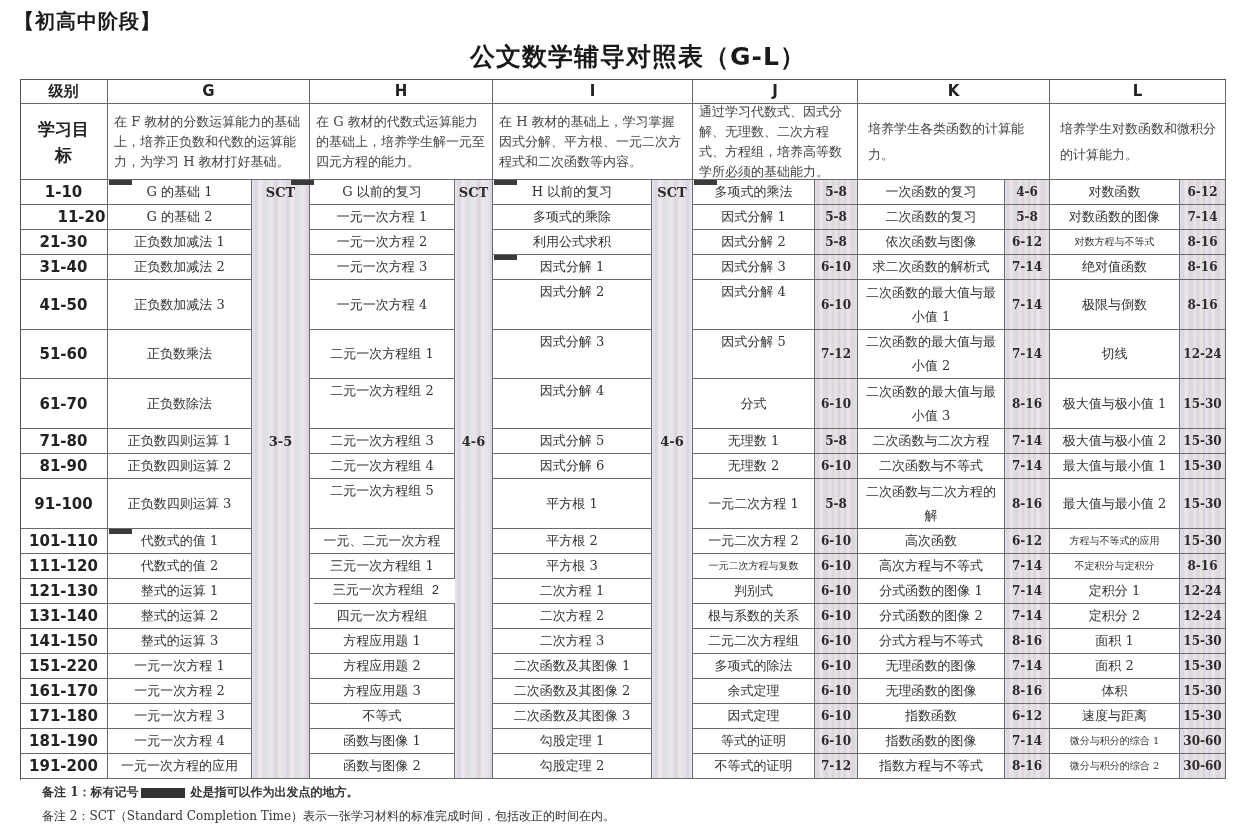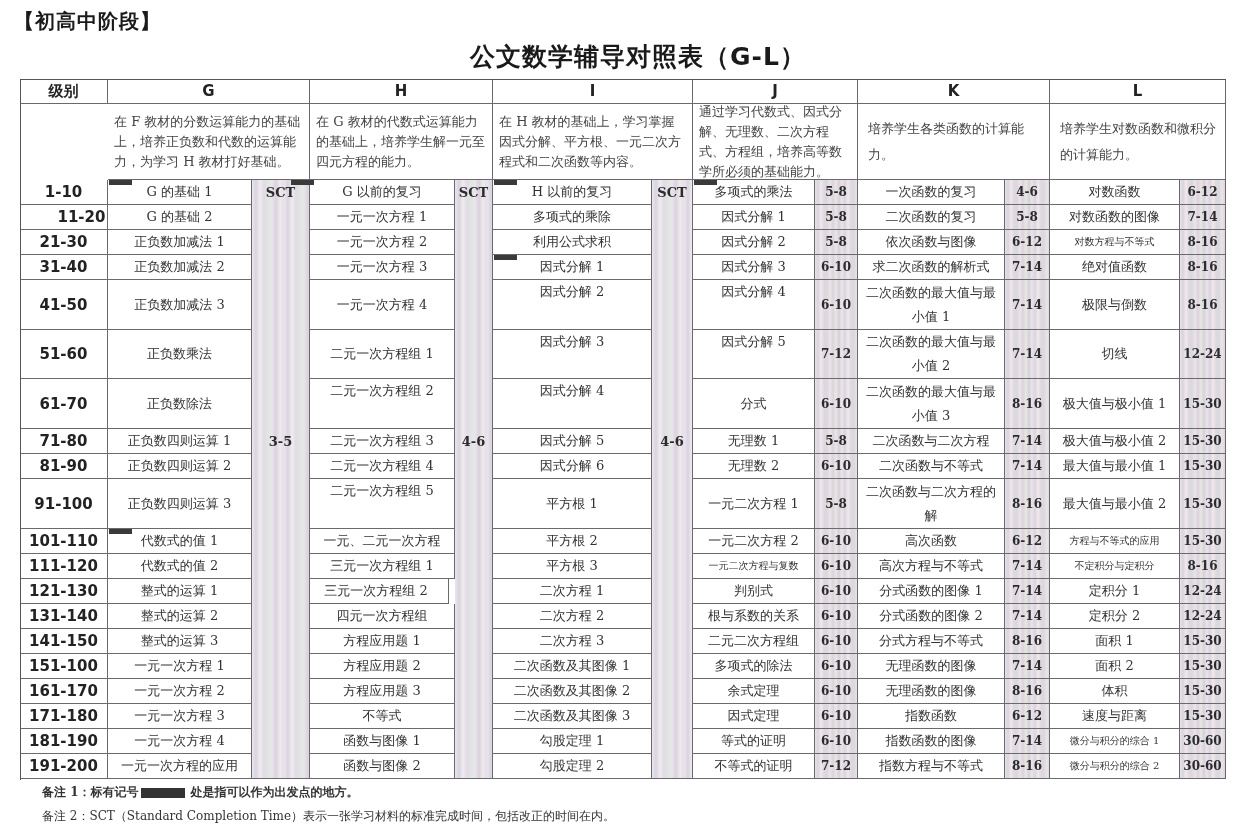--- a/index.html
+++ b/index.html
@@ -94,20 +94,23 @@
     </div>
     <div class="cell hdr" style="left: 673px; width: 165px; top: 0px; height: 25px;">
       <span>J</span>
     </div>
     <div class="cell hdr" style="left: 838px; width: 192px; top: 0px; height: 25px;">
       <span>K</span>
     </div>
     <div class="cell hdr" style="left: 1030px; width: 176px; top: 0px; height: 25px;">
       <span>L</span>
     </div>
+    <div class="cell hdr goal-label" style="left: 0px; width: 88px; top: 25px; height: 76px;">
+      <span style="display: block; width: 60px; margin: 0px auto;">学习目标</span>
+    </div>
     <div class="cell goal" style="left: 88px; width: 202px; top: 25px; height: 76px;">
       <span>在 F 教材的分数运算能力的基础上，培养正负数和代数的运算能力，为学习 H 教材打好基础。</span>
     </div>
     <div class="cell goal" style="left: 290px; width: 183px; top: 25px; height: 76px;">
       <span>在 G 教材的代数式运算能力的基础上，培养学生解一元至四元方程的能力。</span>
     </div>
     <div class="cell goal" style="left: 473px; width: 200px; top: 25px; height: 76px;">
       <span>在 H 教材的基础上，学习掌握因式分解、平方根、一元二次方程式和二次函数等内容。</span>
     </div>
     <div class="cell goal" style="left: 673px; width: 165px; top: 25px; height: 76px;">
@@ -478,21 +481,21 @@
     </div>
     <div class="cell time" style="left: 1160px; width: 46px; top: 475px; height: 25px;">
       <span>8-16</span>
     </div>
     <div class="cell lvl" style="left: 0px; width: 88px; top: 500px; height: 25px;">
       <span>121-130</span>
     </div>
     <div class="cell " style="left: 88px; width: 144px; top: 500px; height: 25px;">
       <span>整式的运算 1</span>
     </div>
-    <div class="cell " style="left: 284px; width: 145px; top: 500px; height: 25px;">
+    <div class="cell " style="left: 294px; width: 145px; top: 500px; height: 25px; font-family: Liberation Mono, monospace;">
       <span>三元一次方程组 2</span>
     </div>
     <div class="cell " style="left: 473px; width: 159px; top: 500px; height: 25px;">
       <span>二次方程 1</span>
     </div>
     <div class="cell " style="left: 673px; width: 122px; top: 500px; height: 25px;">
       <span>判别式</span>
     </div>
     <div class="cell time" style="left: 795px; width: 43px; top: 500px; height: 25px;">
       <span>6-10</span>
@@ -563,21 +566,21 @@
     <div class="cell time" style="left: 985px; width: 45px; top: 550px; height: 25px;">
       <span>8-16</span>
     </div>
     <div class="cell " style="left: 1030px; width: 130px; top: 550px; height: 25px;">
       <span>面积 1</span>
     </div>
     <div class="cell time" style="left: 1160px; width: 46px; top: 550px; height: 25px;">
       <span>15-30</span>
     </div>
     <div class="cell lvl" style="left: 0px; width: 88px; top: 575px; height: 25px;">
-      <span>151-100</span>
+      <span>151-220</span>
     </div>
     <div class="cell " style="left: 88px; width: 144px; top: 575px; height: 25px;">
       <span>一元一次方程 1</span>
     </div>
     <div class="cell " style="left: 290px; width: 145px; top: 575px; height: 25px;">
       <span>方程应用题 2</span>
     </div>
     <div class="cell " style="left: 473px; width: 159px; top: 575px; height: 25px;">
       <span>二次函数及其图像 1</span>
     </div>

